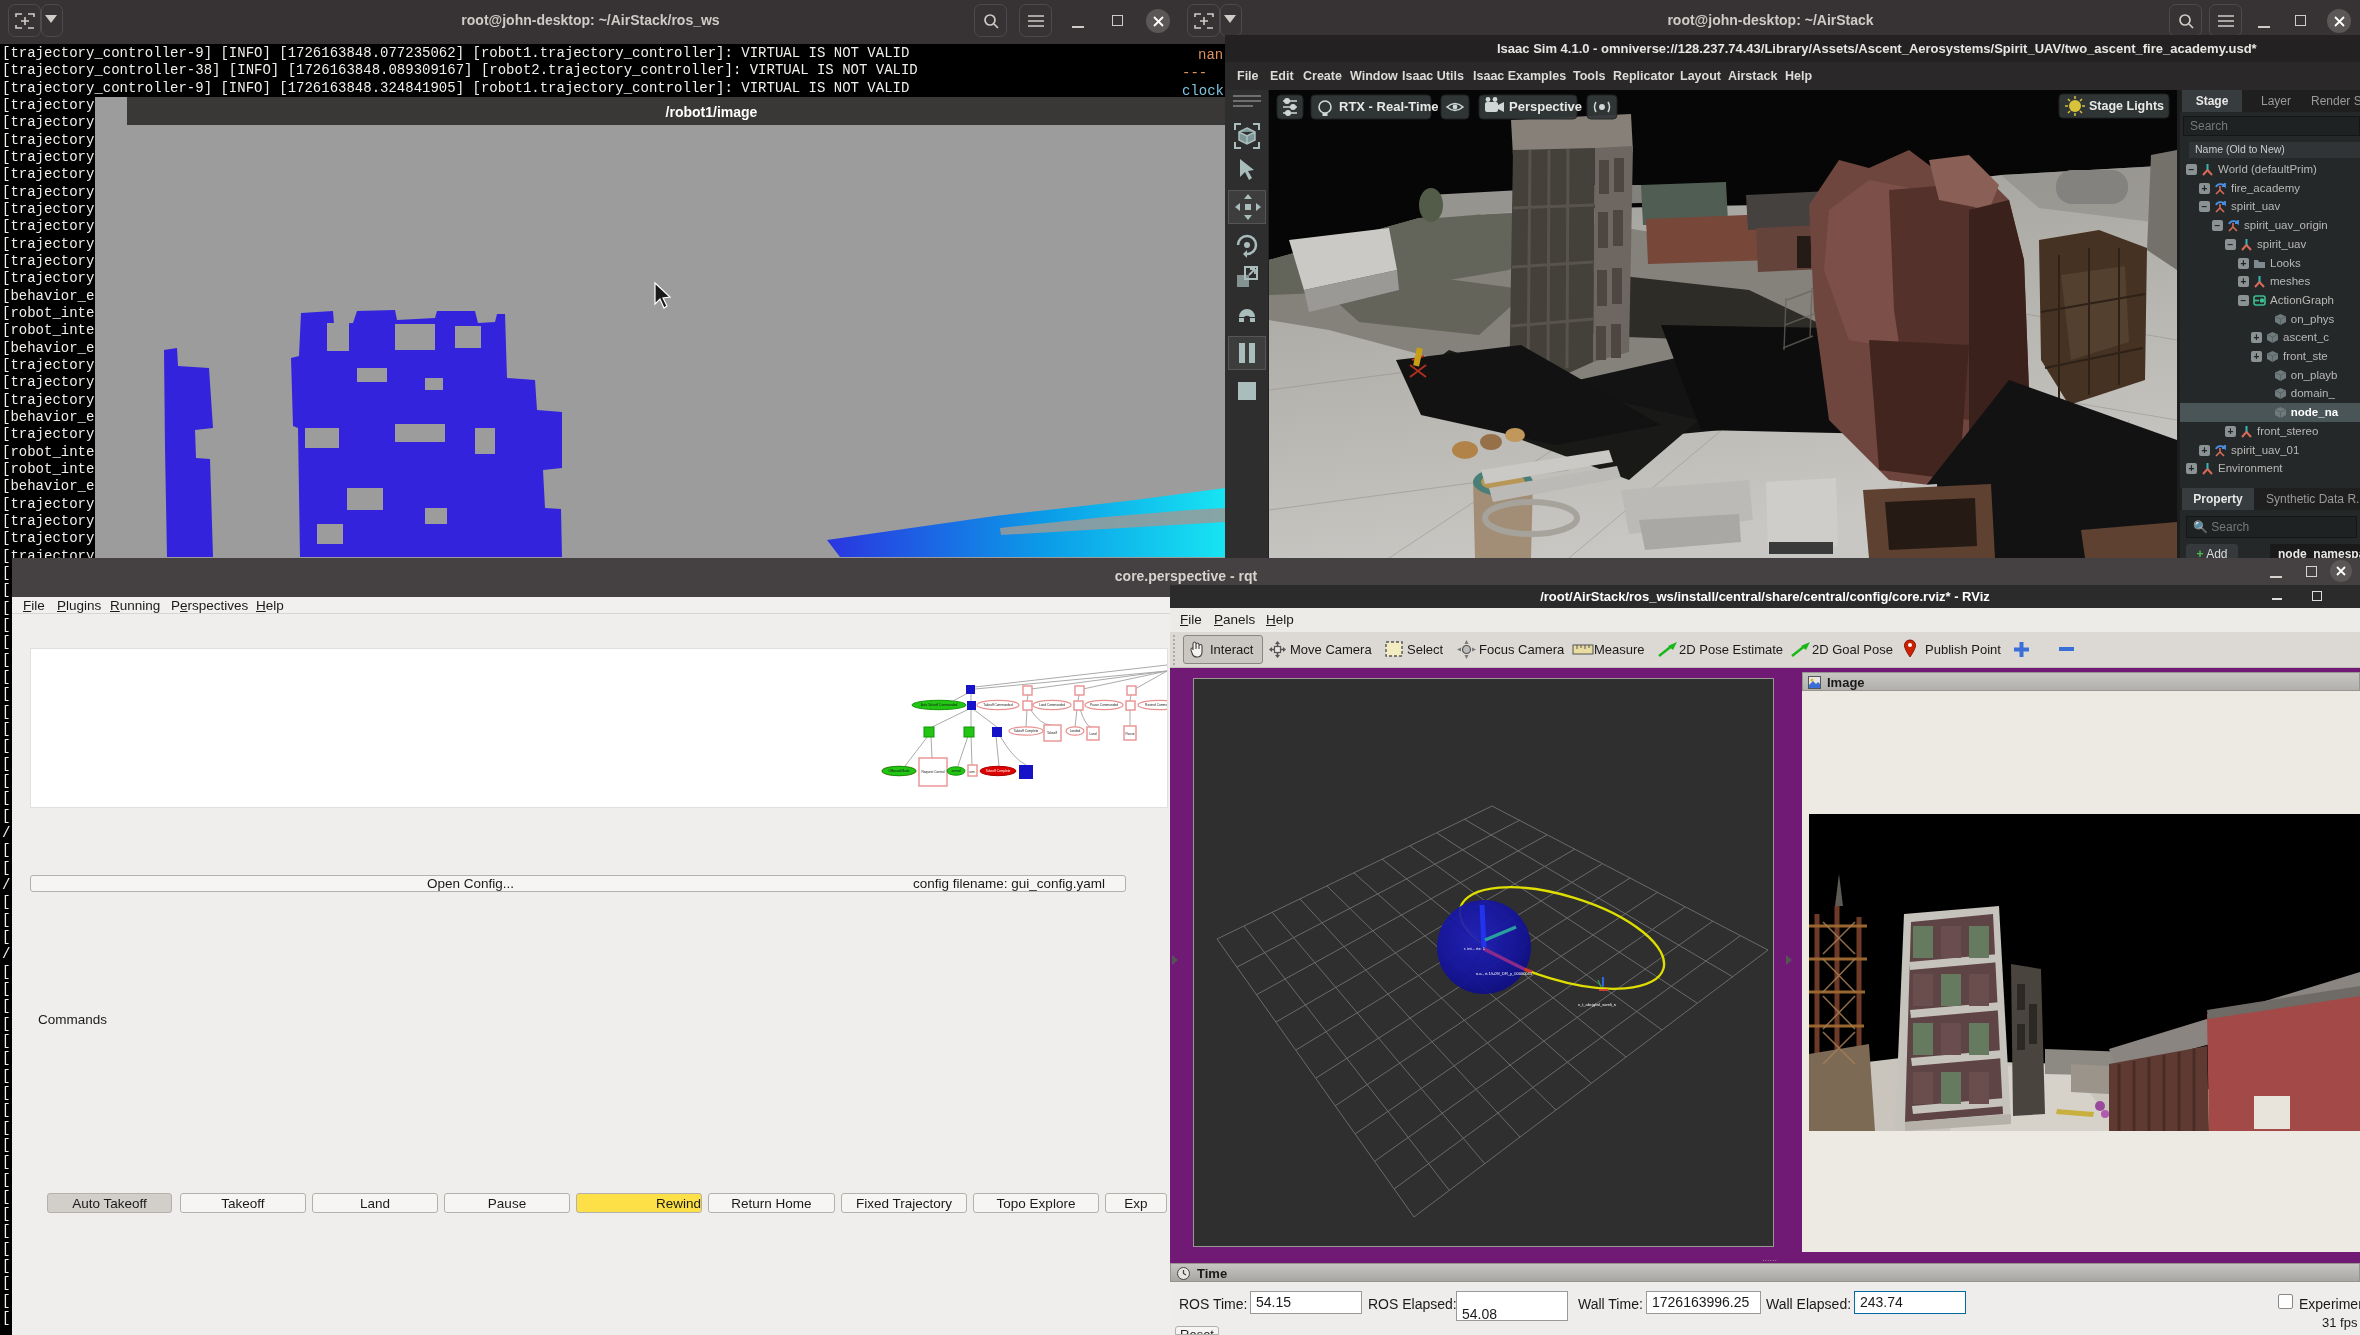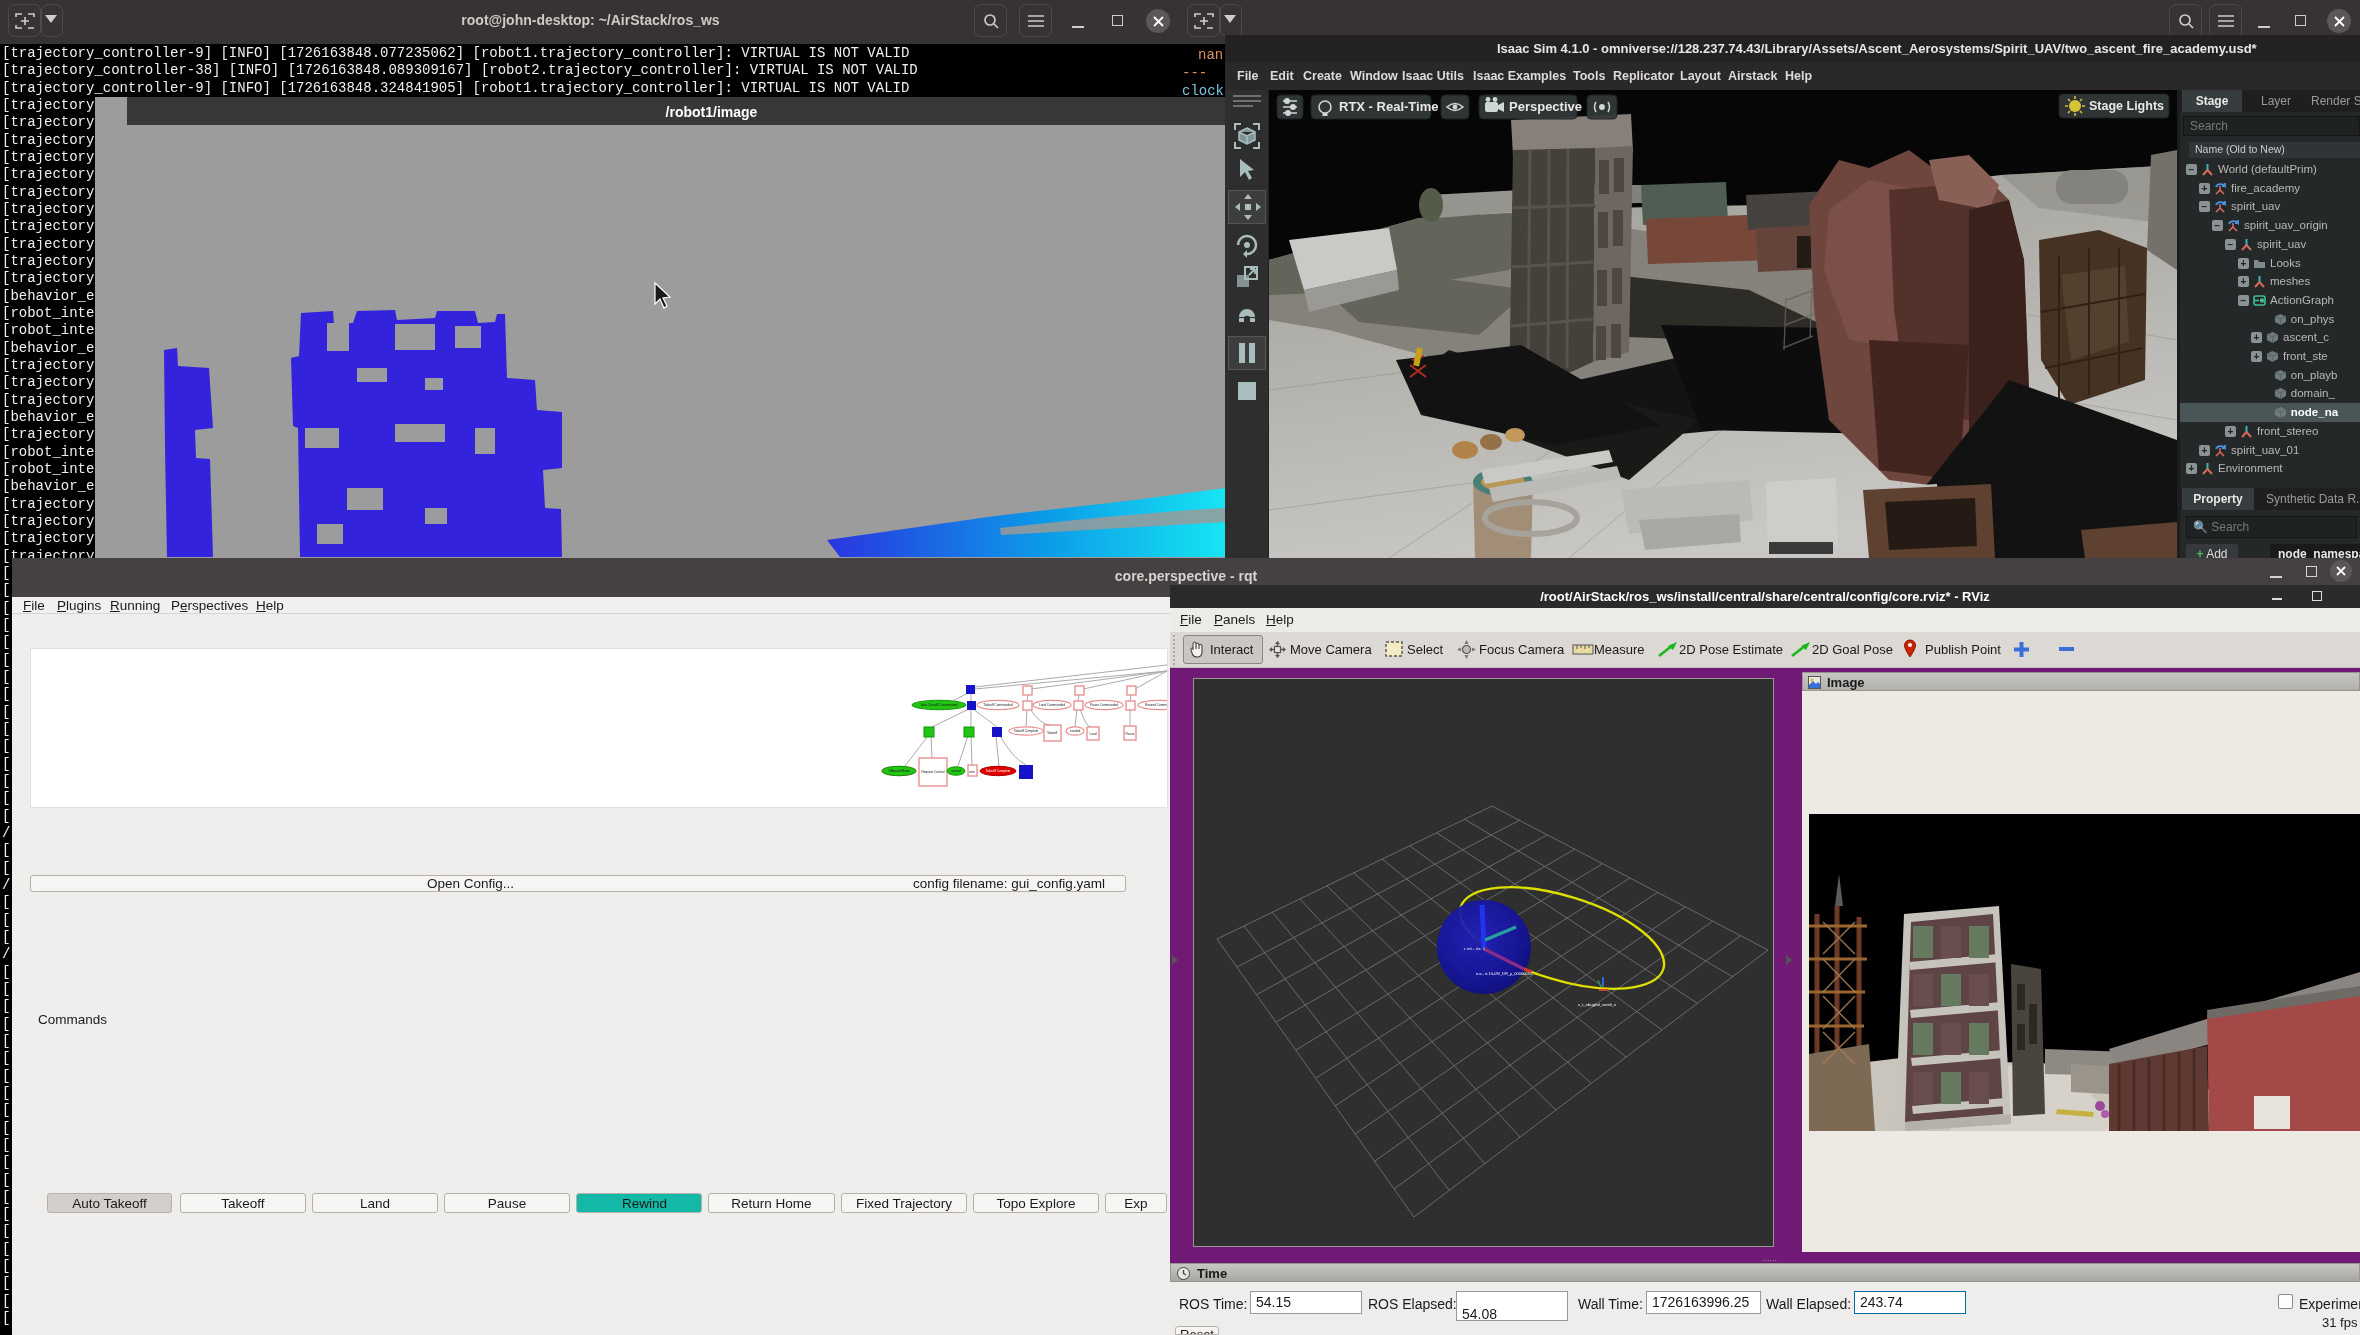--- a/index.html
+++ b/index.html
@@ -35,20 +35,21 @@
     </svg>
 </div>
 <div class="abs tbar" style="left:1181px;top:0;width:1179px;height:44px;">
 <div class="tbtn" style="left:6px;"></div>
     <div class="tbtn" style="left:39px;width:22px;"></div>
 <svg class="abs" style="left:12px;top:11px" width="22" height="20" viewBox="0 0 22 20">
       <path d="M2 6 L2 3 L8 3 M14 3 L20 3 L20 6 M2 14 L2 17 L8 17 M14 17 L20 17" stroke="#cfcbc7" stroke-width="1.6" fill="none"></path>
       <path d="M11 6 L11 14 M7 10 L15 10" stroke="#cfcbc7" stroke-width="1.6"></path>
     </svg>
 <div class="abs" style="left:43px;top:15px;width:0;height:0;border-left:6px solid transparent;border-right:6px solid transparent;border-top:8px solid #cfcbc7;"></div>
+<div class="abs" style="left:0;top:12px;width:1179px;text-align:center;font-weight:bold;font-size:14px;">root@john-desktop: ~/AirStack</div>
 <div class="tbtn" style="left:988px;"></div>
     <svg class="abs" style="left:997px;top:13px" width="17" height="17">
       <circle cx="7" cy="7" r="5" stroke="#cfcbc7" stroke-width="1.7" fill="none"></circle>
       <path d="M11 11 L15 15" stroke="#cfcbc7" stroke-width="1.7"></path>
     </svg>
 <div class="tbtn" style="left:1028px;"></div>
     <svg class="abs" style="left:1036px;top:14px" width="18" height="14">
       <path d="M1 2 H17 M1 7 H17 M1 12 H17" stroke="#cfcbc7" stroke-width="1.7"></path>
     </svg>
 <div class="abs" style="left:1077px;top:26px;width:12px;height:2px;background:#cfcbc7;"></div>
@@ -550,21 +551,21 @@
       </svg>
 </div>
 <div class="abs" style="left:18px;top:317px;width:1096px;height:17px;background:#f6f5f3;border:1px solid #b4b1ac;border-radius:3px;"></div>
 <div class="abs" style="left:415px;top:318px;font-size:13.5px;color:#1a1a1a;">Open Config...</div>
 <div class="abs" style="left:901px;top:318px;font-size:13.5px;color:#1a1a1a;">config filename: gui_config.yaml</div>
 <div class="abs" style="left:26px;top:454px;font-size:13.5px;color:#1a1a1a;">Commands</div>
 <div class="abs" style="left:35px;top:635px;width:125px;height:20px;background:#d2cfcb;border:1px solid #b4b1ac;border-radius:3px;font-size:13.5px;color:#1a1a1a;text-align:center;line-height:19px;overflow:hidden;">Auto Takeoff</div>
 <div class="abs" style="left:168px;top:635px;width:126px;height:20px;background:#f6f5f3;border:1px solid #b4b1ac;border-radius:3px;font-size:13.5px;color:#1a1a1a;text-align:center;line-height:19px;overflow:hidden;">Takeoff</div>
 <div class="abs" style="left:300px;top:635px;width:126px;height:20px;background:#f6f5f3;border:1px solid #b4b1ac;border-radius:3px;font-size:13.5px;color:#1a1a1a;text-align:center;line-height:19px;overflow:hidden;">Land</div>
 <div class="abs" style="left:432px;top:635px;width:126px;height:20px;background:#f6f5f3;border:1px solid #b4b1ac;border-radius:3px;font-size:13.5px;color:#1a1a1a;text-align:center;line-height:19px;overflow:hidden;">Pause</div>
-<div class="abs" style="left:564px;top:635px;width:126px;height:20px;background:#14b8a6;border:1px solid #b4b1ac;border-radius:3px;font-size:13.5px;color:#1a1a1a;text-align:left;line-height:19px;overflow:hidden;padding-left:45px;">Rewind</div>
+<div class="abs" style="left:564px;top:635px;width:126px;height:20px;background:#fde047;border:1px solid #b4b1ac;border-radius:3px;font-size:13.5px;color:#1a1a1a;text-align:right;line-height:19px;overflow:hidden;padding-left:45px;">Rewind</div>
 <div class="abs" style="left:696px;top:635px;width:127px;height:20px;background:#f6f5f3;border:1px solid #b4b1ac;border-radius:3px;font-size:13.5px;color:#1a1a1a;text-align:center;line-height:19px;overflow:hidden;">Return Home</div>
 <div class="abs" style="left:829px;top:635px;width:126px;height:20px;background:#f6f5f3;border:1px solid #b4b1ac;border-radius:3px;font-size:13.5px;color:#1a1a1a;text-align:center;line-height:19px;overflow:hidden;">Fixed Trajectory</div>
 <div class="abs" style="left:961px;top:635px;width:126px;height:20px;background:#f6f5f3;border:1px solid #b4b1ac;border-radius:3px;font-size:13.5px;color:#1a1a1a;text-align:center;line-height:19px;overflow:hidden;">Topo Explore</div>
 <div class="abs" style="left:1093px;top:635px;width:62px;height:20px;background:#f6f5f3;border:1px solid #b4b1ac;border-radius:3px;font-size:13.5px;color:#1a1a1a;text-align:center;line-height:19px;overflow:hidden;">Exp</div>
 </div>
 <div class="abs" style="left:1170px;top:585px;width:1190px;height:750px;background:#701a75;">
 <div class="abs" style="left:0;top:0;width:1190px;height:23px;background:#2b2b2b;color:#fff;font-size:13px;font-weight:bold;">
 <div class="abs" style="left:0;top:4px;width:1190px;text-align:center;">/root/AirStack/ros_ws/install/central/share/central/config/core.rviz* - RViz</div>
 <div class="abs" style="left:1102px;top:13px;width:10px;height:2px;background:#ddd;"></div>
 <div class="abs" style="left:1142px;top:6px;width:10px;height:10px;border:1.5px solid #ddd;"></div>

